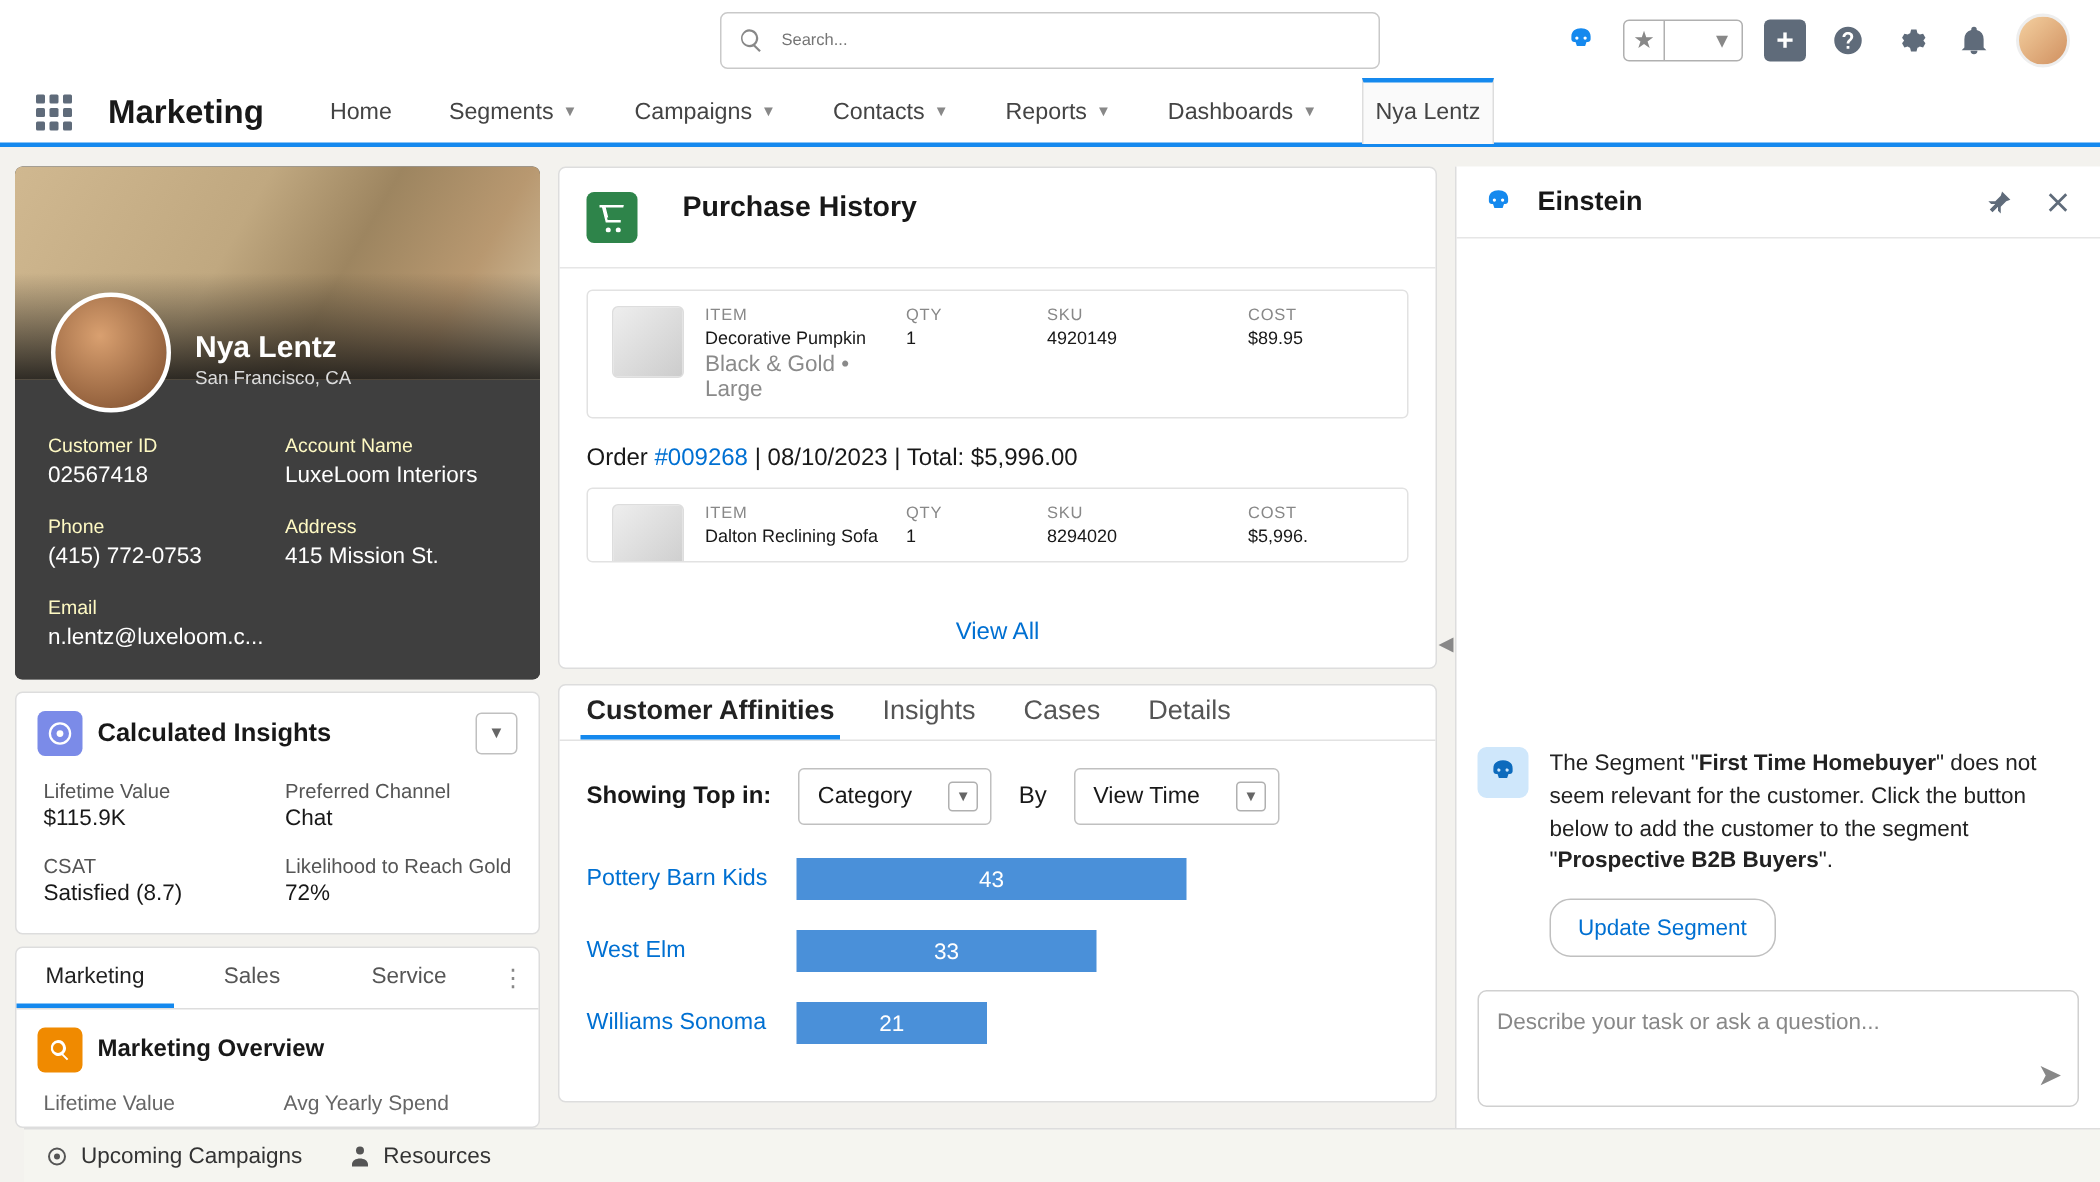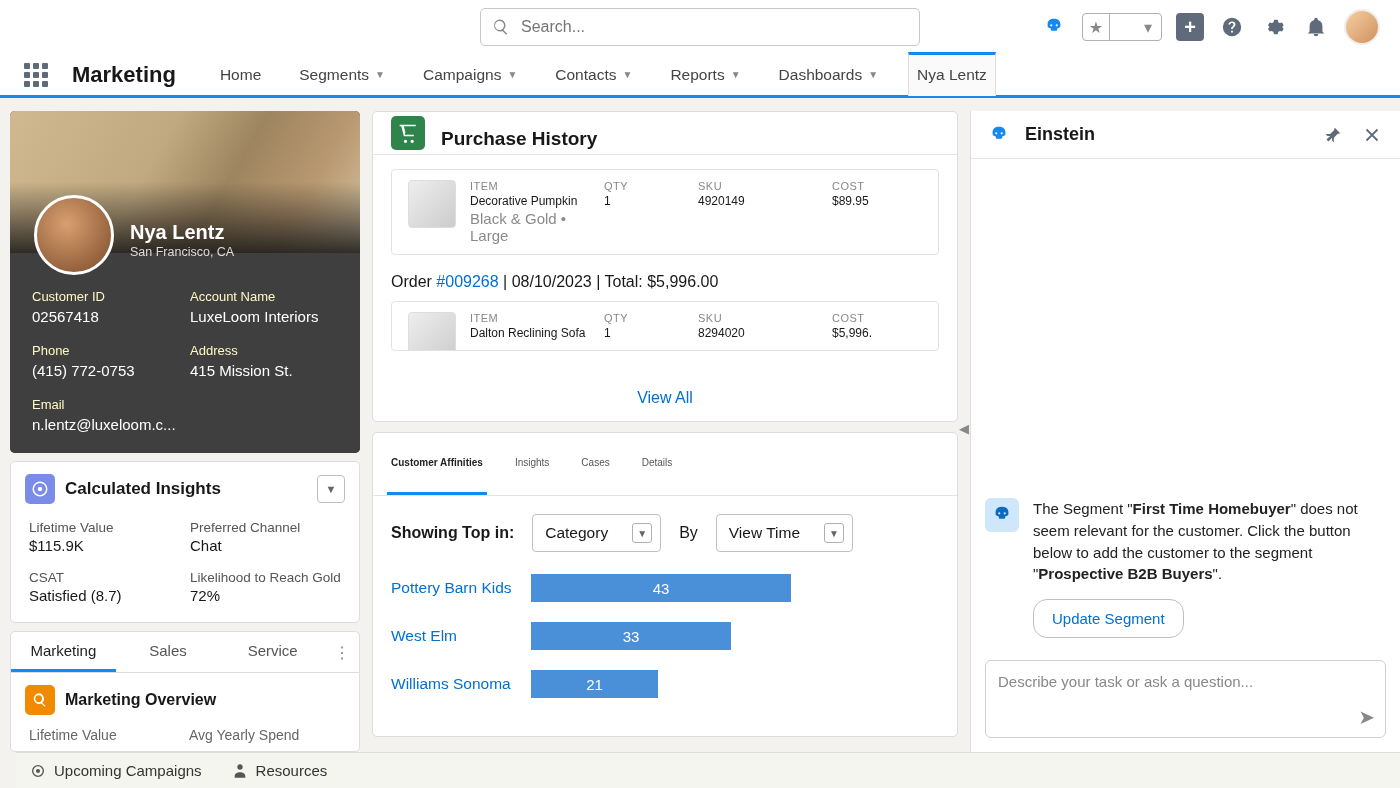--- a/index.html
+++ b/index.html
@@ -2,21 +2,21 @@
 <html><head>
 <meta charset="utf-8">
 <style>
 * { margin:0; padding:0; box-sizing:border-box; font-family:-apple-system,BlinkMacSystemFont,"Segoe UI",Arial,sans-serif; }
 body { background:#f3f2ee; color:#181818; overflow:hidden; width:1400px; height:788px; }
 
 
 .topbar { height:54px; background:#fff; display:flex; align-items:center; padding:0 20px; }
 .topbar .left { width:460px; }
 .search-wrap { position:relative; width:440px; }
-.search-input { width:100%; height:38px; border:1px solid #c9c9c9; border-radius:5px; padding:0 14px 0 40px; font-size:16px; color:#666; }
+.search-input { width:100%; height:38px; border:1px solid #c9c9c9; border-radius:5px; padding:0 14px 0 40px; font-size:11px; color:#666; }
 .search-wrap svg { position:absolute; left:12px; top:10px; width:18px; height:18px; fill:#888; }
 .topbar .right { margin-left:auto; display:flex; align-items:center; gap:14px; }
 .icnbtn { width:28px; height:28px; display:flex; align-items:center; justify-content:center; color:#5f6b7a; cursor:pointer; }
 .icnbtn svg{width:22px;height:22px;fill:currentColor;}
 .avatar-img{width:36px;height:36px;border-radius:50%;background:linear-gradient(135deg,#f4d0a0,#d09060);border:2px solid #eee;}
 .favbox{display:flex;border:1px solid #b0b0b0;border-radius:4px;height:28px;align-items:center;}
 .favbox span{width:26px;text-align:center;color:#888;}
 .favbox .divider{border-left:1px solid #b0b0b0;height:100%;}
 .plusbtn{width:28px;height:28px;border-radius:4px;background:#5f6b7a;color:#fff;display:flex;align-items:center;justify-content:center;font-size:20px;font-weight:bold;}
 .einstein-icon{color:#1589ee;}
@@ -65,39 +65,39 @@
 .ltab.active{font-weight:500;border-bottom:3px solid #1589ee;color:#222;}
 .ltabs .more{width:34px;display:flex;align-items:center;justify-content:center;color:#888;cursor:pointer;}
 .overview-head{display:flex;align-items:center;gap:10px;padding:12px 14px;}
 .ov-icn{width:30px;height:30px;border-radius:5px;background:#f08a00;display:flex;align-items:center;justify-content:center;}
 .ov-icn svg{width:16px;height:16px;fill:#fff;}
 .ov-title{font-size:16px;font-weight:700;}
 .ov-grid{display:grid;grid-template-columns:1fr 1fr;padding:0 18px 8px 18px;gap:8px;}
 .ov-lbl{font-size:14px;color:#666;}
 
 
-.ph-head{display:flex;align-items:flex-end;gap:16px;padding:4px 18px;border-bottom:1px solid #e6e6e6;}
+.ph-head{display:flex;align-items:flex-start;gap:30px;padding:16px 18px;border-bottom:1px solid #e6e6e6;}
 .ph-icn{width:34px;height:34px;border-radius:5px;background:#2e844a;display:flex;align-items:center;justify-content:center;}
 .ph-icn svg{width:20px;height:20px;fill:#fff;}
 .ph-title{font-size:19px;font-weight:700;}
 .ph-body{padding:14px 18px 6px 18px;}
 .order-line{font-size:16px;margin-bottom:10px;}
 .order-line a{color:#0070d2;text-decoration:none;font-weight:500;}
 .item-row{border:1px solid #e2e2e2;border-radius:4px;padding:10px 16px;display:grid;grid-template-columns:48px 1fr 80px 120px 90px;gap:14px;align-items:flex-start;margin-bottom:18px;}
 .item-thumb{width:48px;height:48px;border:1px solid #ddd;border-radius:4px;background:linear-gradient(135deg,#eee,#ccc);}
 .col-lbl{font-size:11px;color:#888;letter-spacing:0.5px;}
 .col-val{font-size:12px;margin-top:2px;}
 .item-sub{font-size:15px;color:#8a8a8a;margin-top:2px;}
 .item-row.trunc{overflow:hidden;max-height:50px;}
 .viewall{text-align:center;padding:14px;font-size:16px;}
 .viewall a{color:#0070d2;text-decoration:none;}
 
 
 .aff-tabs{display:flex;border-bottom:1px solid #e2e2e2;padding:0 14px;gap:24px;}
-.aff-tab{padding:24px 4px;font-size:10px;color:#555;cursor:pointer;}
+.aff-tab{padding:6px 4px;font-size:18px;color:#555;cursor:pointer;}
 .aff-tab.active{font-weight:700;border-bottom:3px solid #1589ee;color:#222;}
 .aff-filters{display:flex;align-items:center;gap:18px;padding:18px;}
 .aff-filters .flabel{font-size:16px;font-weight:600;}
 .fselect{height:38px;border:1px solid #c0c0c0;border-radius:4px;display:flex;align-items:center;padding:0 8px 0 12px;gap:24px;font-size:15.5px;cursor:pointer;}
 .fselect .sq{width:20px;height:20px;border:1px solid #b0b0b0;border-radius:3px;display:flex;align-items:center;justify-content:center;font-size:10px;color:#666;}
 .bars{padding:4px 18px 18px 18px;}
 .barrow{display:flex;align-items:center;margin-bottom:20px;}
 .barlbl{width:140px;color:#0070d2;font-size:15.5px;}
 .barbar{height:28px;background:#4a90d9;color:#fff;display:flex;align-items:center;justify-content:center;font-size:15px;}
 

